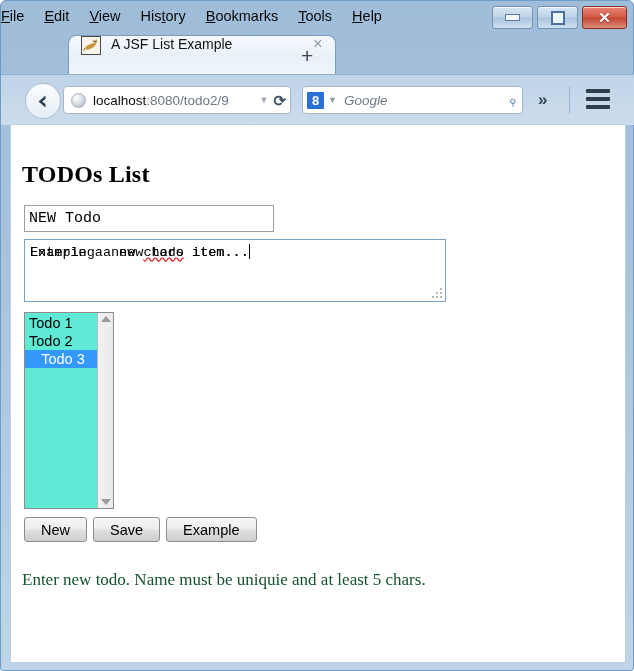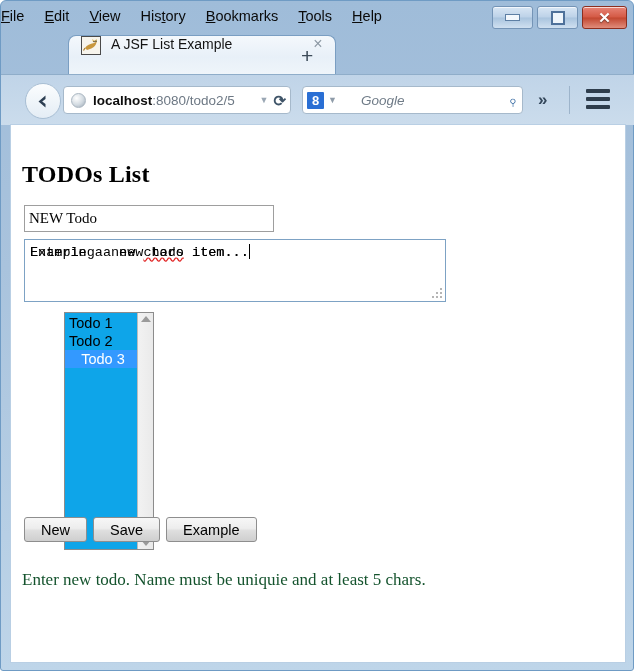--- a/index.html
+++ b/index.html
@@ -184,21 +184,21 @@
     flex: 0 0 auto;
     margin-right: 7px;
   }
   #url-text {
     flex: 1 1 auto;
     font-size: 13.5px;
     white-space: nowrap;
     overflow: hidden;
     color: #6d7884;
   }
-  #url-text .host { color: #0d0d0d; font-weight: bold; }
+  #url-text .host { color: #0d0d0d; font-weight: normal; }
   #url-dropdown {
     flex: 0 0 auto;
     color: #9aa7b4;
     font-size: 9px;
     margin: 0 5px;
   }
   #url-reload {
     flex: 0 0 auto;
     color: #3f5468;
     font-size: 15px;
@@ -234,21 +234,20 @@
     color: #8f9ca9;
     font-size: 9px;
     margin: 0 7px 0 4px;
   }
   #search-placeholder {
     flex: 1 1 auto;
     font-size: 13.5px;
     font-style: italic;
     color: #6f7b87;
     white-space: nowrap;
-    margin-left: 17px;
   }
   #search-go {
     flex: 0 0 auto;
     color: #29609c;
     font-size: 15px;
     transform: rotate(-45deg);
     line-height: 1;
   }
   #overflow-button {
     position: absolute;
@@ -302,21 +301,21 @@
   }
 
   #name-input {
     position: absolute;
     left: 13px; top: 80px;
     width: 250px;
     height: 27px;
     box-sizing: border-box;
     border: 1px solid #9e9e9e;
     background: #ffffff;
-    font-family: Liberation Serif, serif;
+    font-family: Liberation Mono, monospace;
     font-size: 15px;
     color: #000000;
     padding: 0 4px;
     outline: none;
   }
 
   #desc-textarea-wrap {
     position: absolute;
     left: 13px; top: 114px;
     width: 422px;
@@ -370,26 +369,25 @@
   #resize-grip i {
     position: absolute;
     width: 2px; height: 2px;
     background: #b5b5b5;
   }
 
   #todo-listbox {
     position: absolute;
     left: 13px; top: 187px;
     width: 90px;
-    height: 238px;
+    height: 197px;
     box-sizing: border-box;
     border: 1px solid #8c8c8c;
-    background: #0ea5e9;
-    display: flex;
-    margin-left: 40px;
+    background: #5eead4;
+    display: flex;
   }
   #listbox-items {
     flex: 1 1 auto;
     padding: 1px 0 0 0;
     overflow: hidden;
   }
   .list-option {
     font-family: "Liberation Sans", sans-serif;
     font-size: 14.5px;
     color: #000000;
@@ -498,21 +496,21 @@
   <div id="navbar">
 
     <div id="back-button">
       <svg width="19" height="19" viewBox="0 0 19 19">
         <path d="M11.5 3.5 L4.5 9.5 L11.5 15.5 L11.5 12 L8.2 9.5 L11.5 7 Z" fill="#2d3f52"></path>
       </svg>
     </div>
 
     <div id="urlbar">
       <span id="site-icon"></span>
-      <span id="url-text"><span class="host">localhost</span><span>:8080/todo2/5</span></span>
+      <span id="url-text"><span class="host">localhost</span><span>:8080/todo2/9</span></span>
       <span id="url-dropdown">▼</span>
       <span id="url-reload">⟳</span>
     </div>
 
     <div id="searchbar">
       <span id="search-engine-logo">8</span>
       <span id="search-engine-caret">▼</span>
       <span id="search-placeholder">Google</span>
       <span id="search-go">⌕</span>
     </div>

